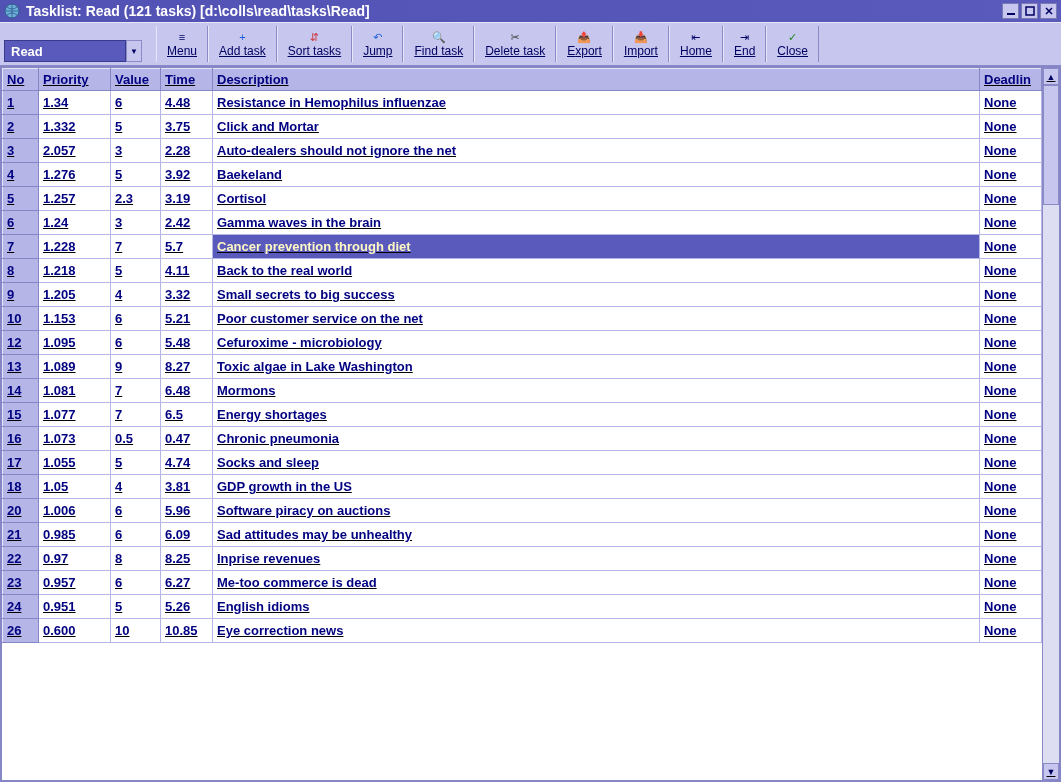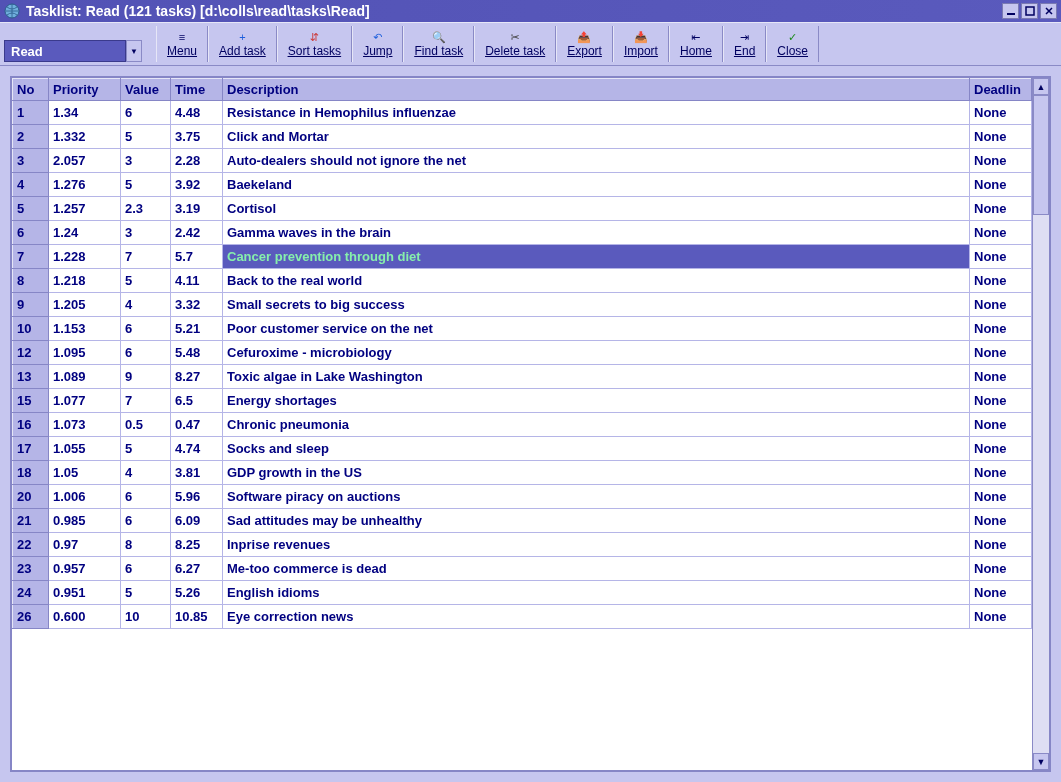--- a/index.html
+++ b/index.html
@@ -97,21 +97,22 @@
     align-items: center;
     justify-content: center;
     font-size: 11px;
   }
   .tb-label { text-decoration: underline; text-underline-offset: 1px; }
   .grid-wrap {
     flex: 1;
     display: flex;
     overflow: hidden;
     border: 2px solid #8686c6;
-    margin: 10px;
+    margin: 0;
+    text-decoration: underline;
   }
   .grid {
     flex: 1;
     overflow: auto;
     background: #fff;
   }
   table {
     border-collapse: collapse;
     width: 100%;
     font-size: 13px;
@@ -137,21 +138,21 @@
     height: 24px;
   }
   td.rownum {
     background: #b5b5e7;
     border: 1px solid #8686c6;
     border-top: 1px solid #e6e6f7;
     border-left: 1px solid #e6e6f7;
   }
   tr.selected td.desc {
     background: #5a5abd;
-    color: #86efac;
+    color: #fef9c3;
   }
   .col-no   { width: 36px; }
   .col-pri  { width: 72px; }
   .col-val  { width: 50px; }
   .col-time { width: 52px; }
   .col-desc { }
   .col-dead { width: 62px; }
   .vscroll {
     width: 17px;
     background: #c6c6ef;
@@ -365,20 +366,28 @@
           </tr>
           <tr>
             <td class="rownum">13</td>
             <td>1.089</td>
             <td>9</td>
             <td>8.27</td>
             <td class="desc">Toxic algae in Lake Washington</td>
             <td>None</td>
           </tr>
           <tr>
+            <td class="rownum">14</td>
+            <td>1.081</td>
+            <td>7</td>
+            <td>6.48</td>
+            <td class="desc">Mormons</td>
+            <td>None</td>
+          </tr>
+          <tr>
             <td class="rownum">15</td>
             <td>1.077</td>
             <td>7</td>
             <td>6.5</td>
             <td class="desc">Energy shortages</td>
             <td>None</td>
           </tr>
           <tr>
             <td class="rownum">16</td>
             <td>1.073</td>

